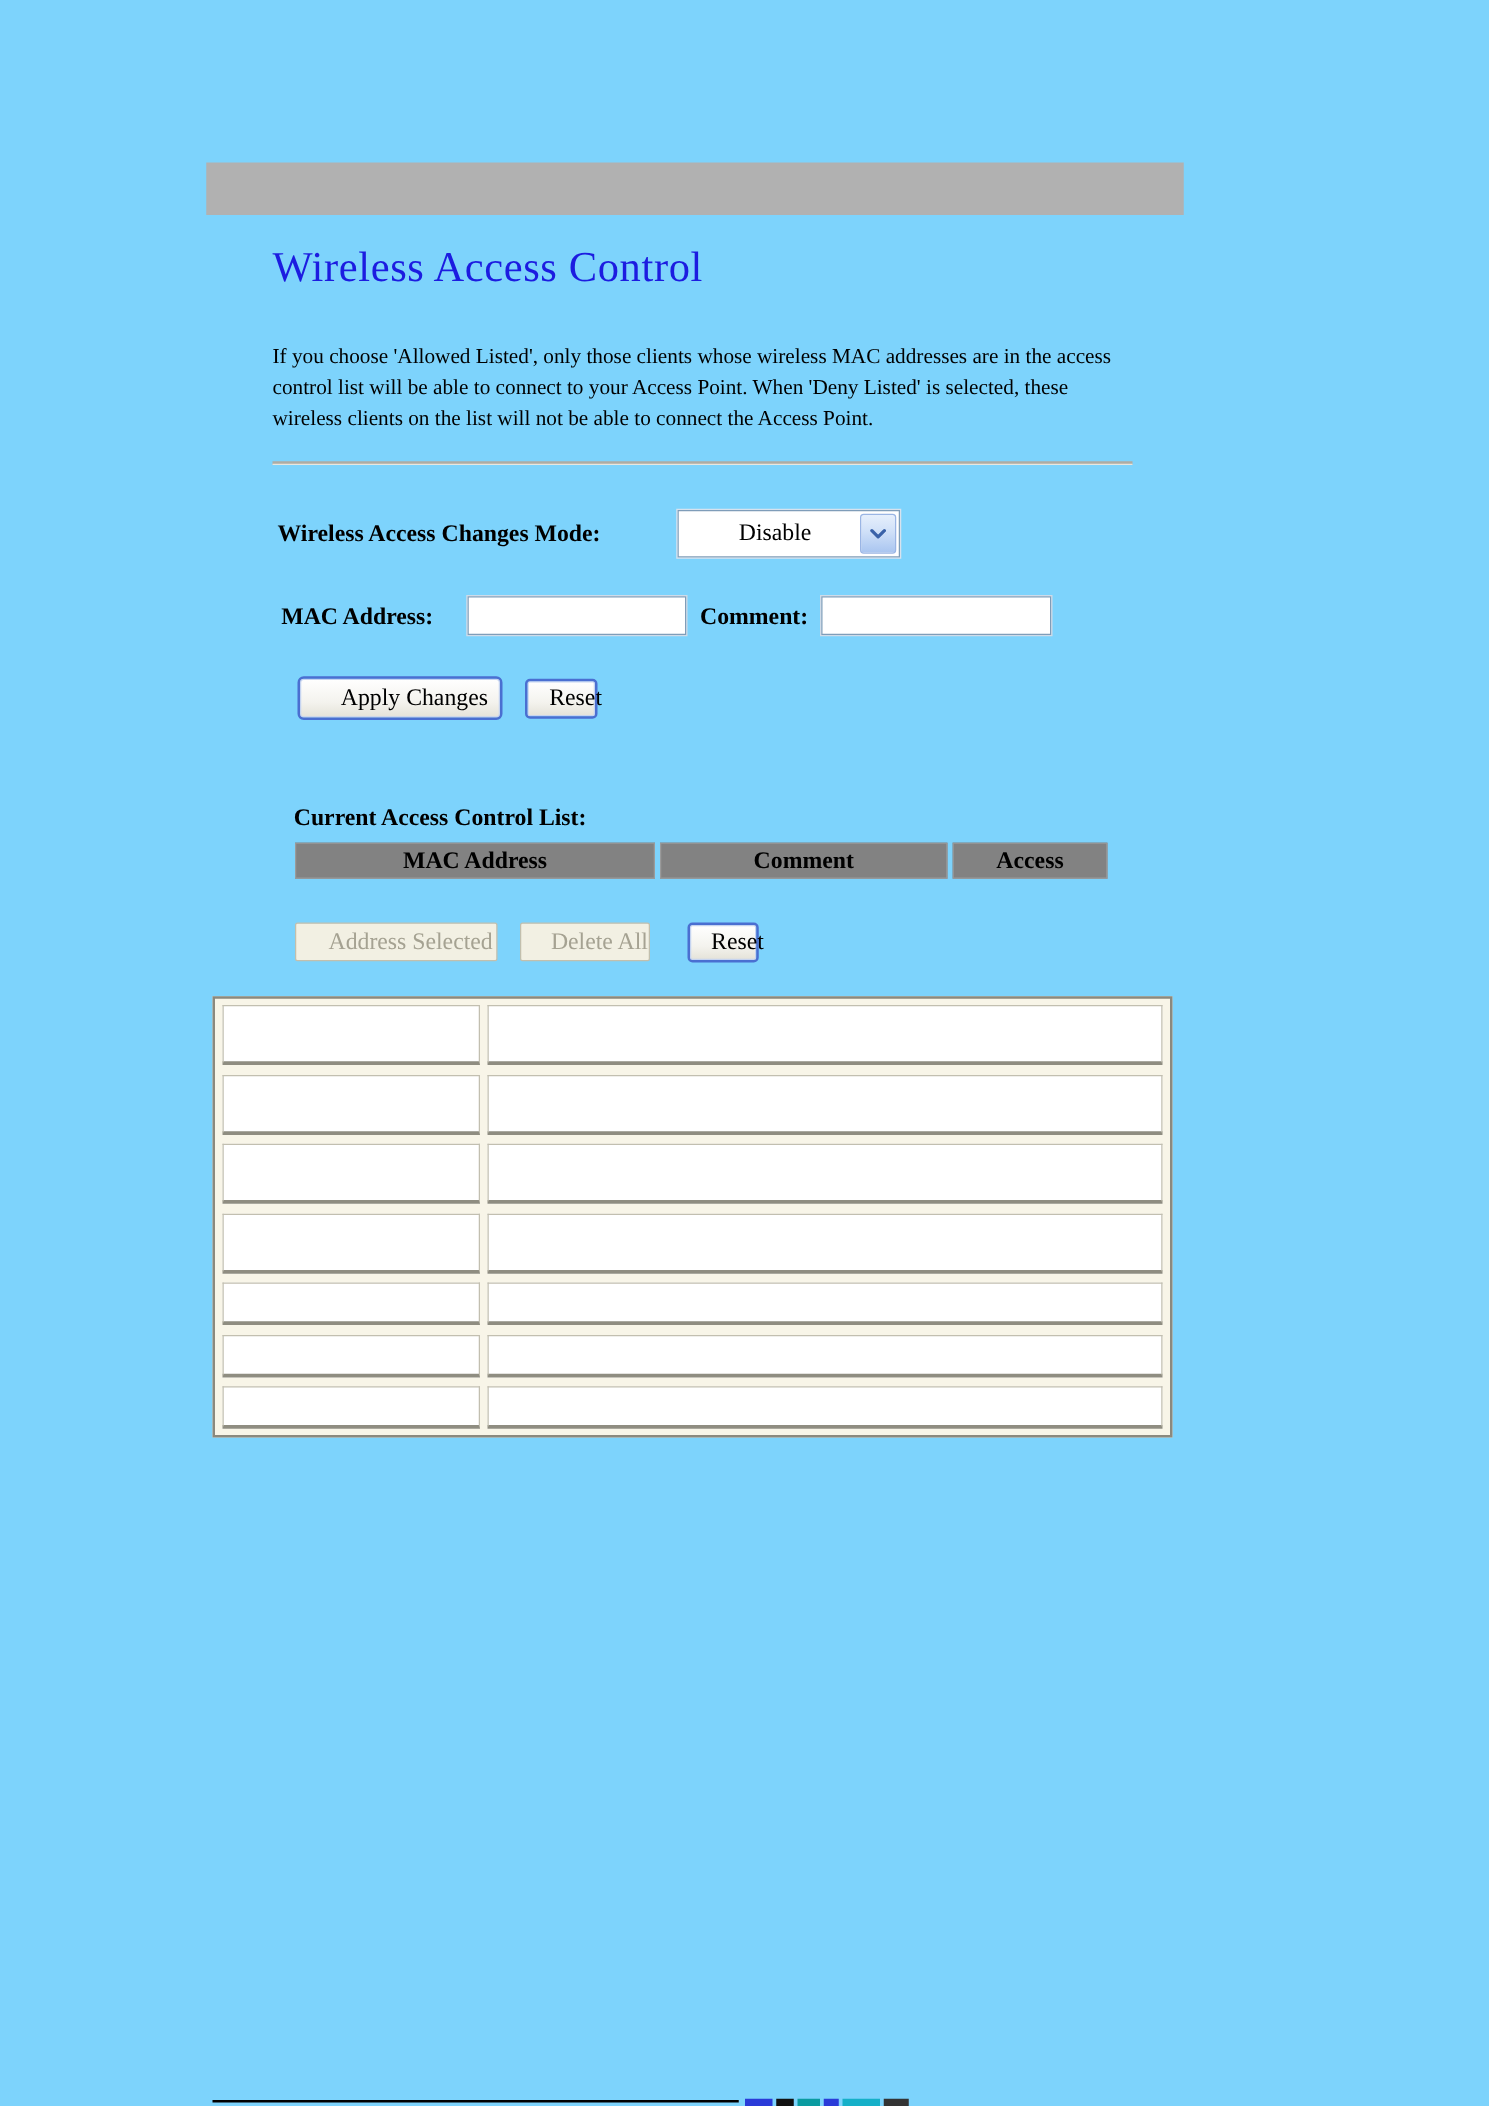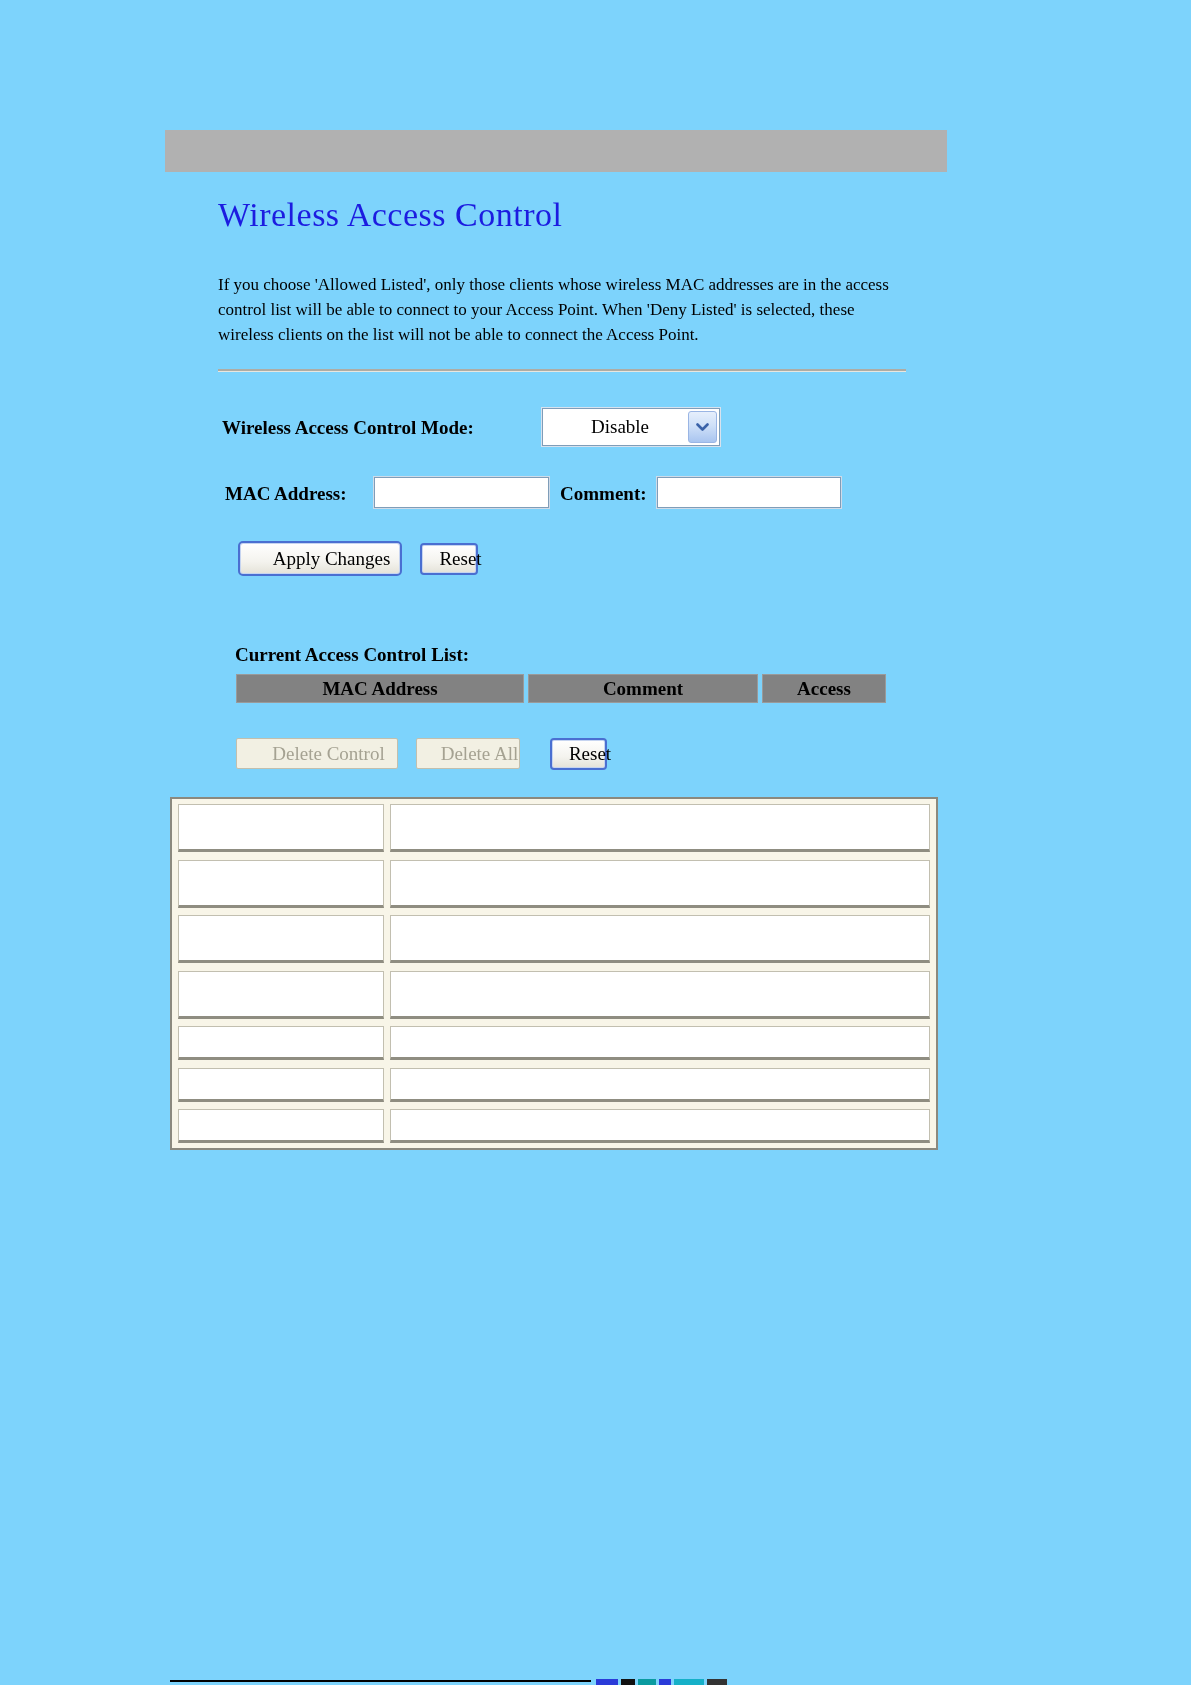--- a/index.html
+++ b/index.html
@@ -144,21 +144,21 @@
 <div id="page">
 
   <div class="abs top-bar"></div>
 
   <div class="abs page-title">Wireless Access Control</div>
 
   <div class="abs intro">If you choose 'Allowed Listed', only those clients whose wireless MAC addresses are in the access control list will be able to connect to your Access Point. When 'Deny Listed' is selected, these wireless clients on the list will not be able to connect the Access Point.</div>
 
   <div class="abs rule"></div>
 
-  <div class="abs lbl mode-label">Wireless Access Control Mode:</div>
+  <div class="abs lbl mode-label">Wireless Access Changes Mode:</div>
   <div class="abs xp-select">
     <span class="val">Disable</span>
     <span class="arrow-btn">
       <svg width="13" height="9" viewBox="0 0 13 9">
         <polyline points="1.5,1.5 6.5,6.5 11.5,1.5" fill="none" stroke="#3a62a8" stroke-width="2.6" stroke-linecap="round" stroke-linejoin="round"></polyline>
       </svg>
     </span>
   </div>
 
   <div class="abs lbl mac-label">MAC Address:</div>
@@ -170,21 +170,21 @@
   <div class="abs btn btn-focused reset-btn-1">Reset</div>
 
   <div class="abs lbl acl-title">Current Access Control List:</div>
 
   <div class="abs acl-header">
     <div class="th th-mac">MAC Address</div>
     <div class="th th-comment">Comment</div>
     <div class="th th-select">Access</div>
   </div>
 
-  <div class="abs btn btn-disabled del-selected-btn">Delete Control</div>
+  <div class="abs btn btn-disabled del-selected-btn">Address Selected</div>
   <div class="abs btn btn-disabled del-all-btn">Delete All</div>
   <div class="abs btn btn-focused reset-btn-2">Reset</div>
 
   <div class="abs big-table">
     <div class="big-row row-tall">
       <div class="cell cell-left"></div>
       <div class="cell cell-right"></div>
     </div>
     <div class="big-row row-tall">
       <div class="cell cell-left"></div>

